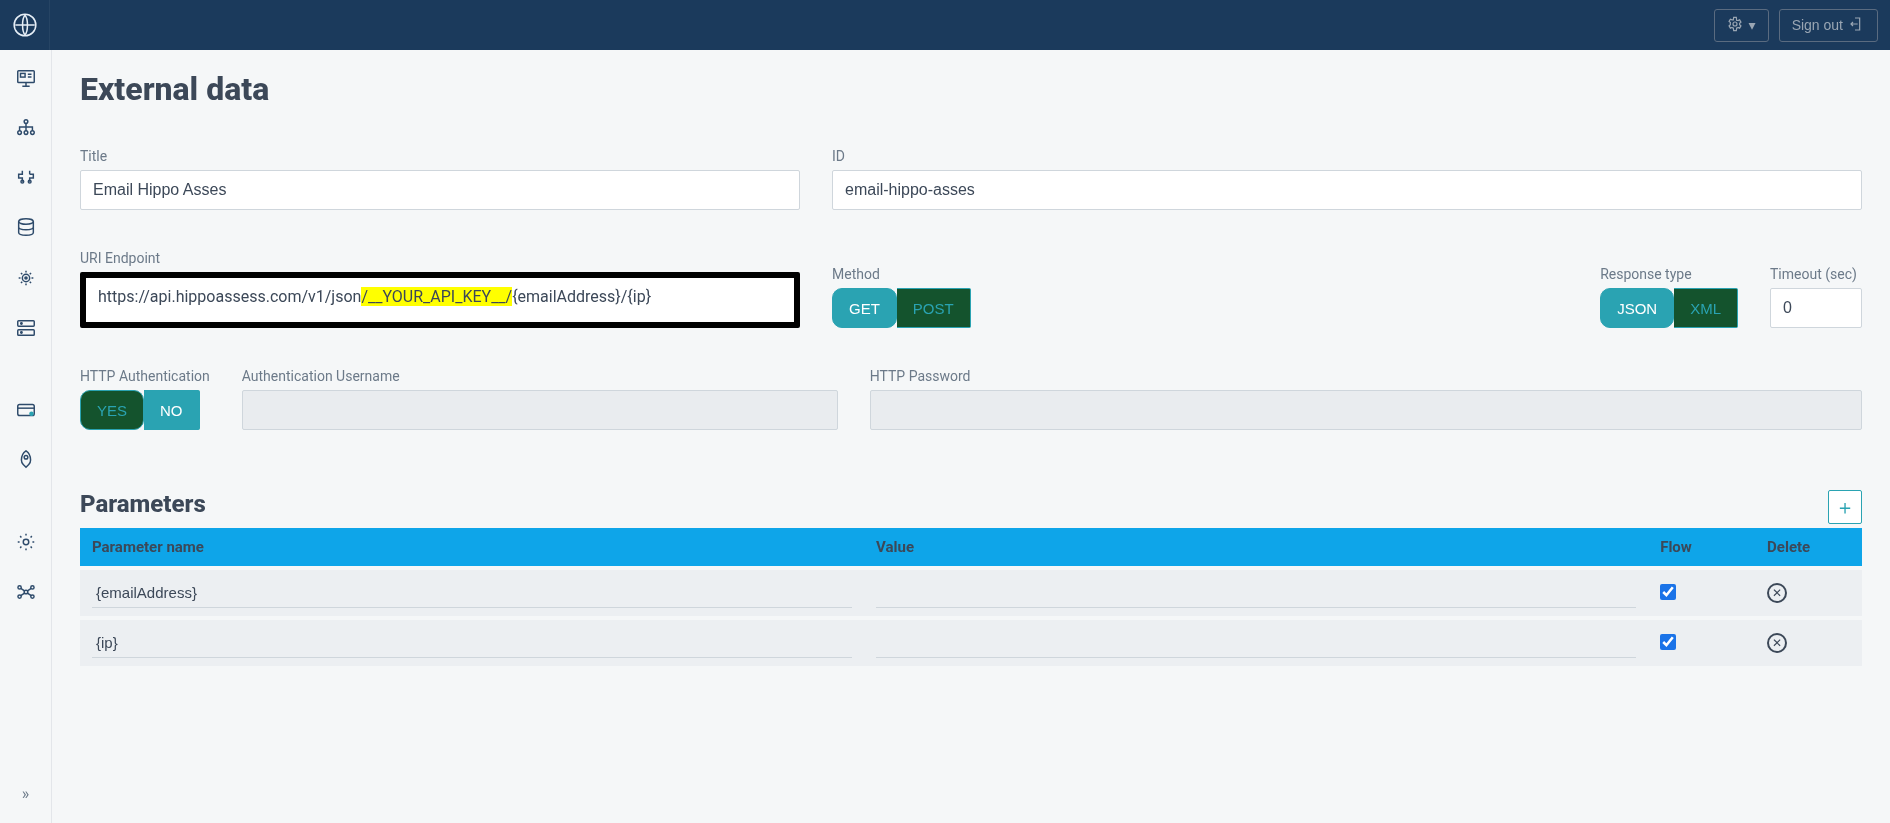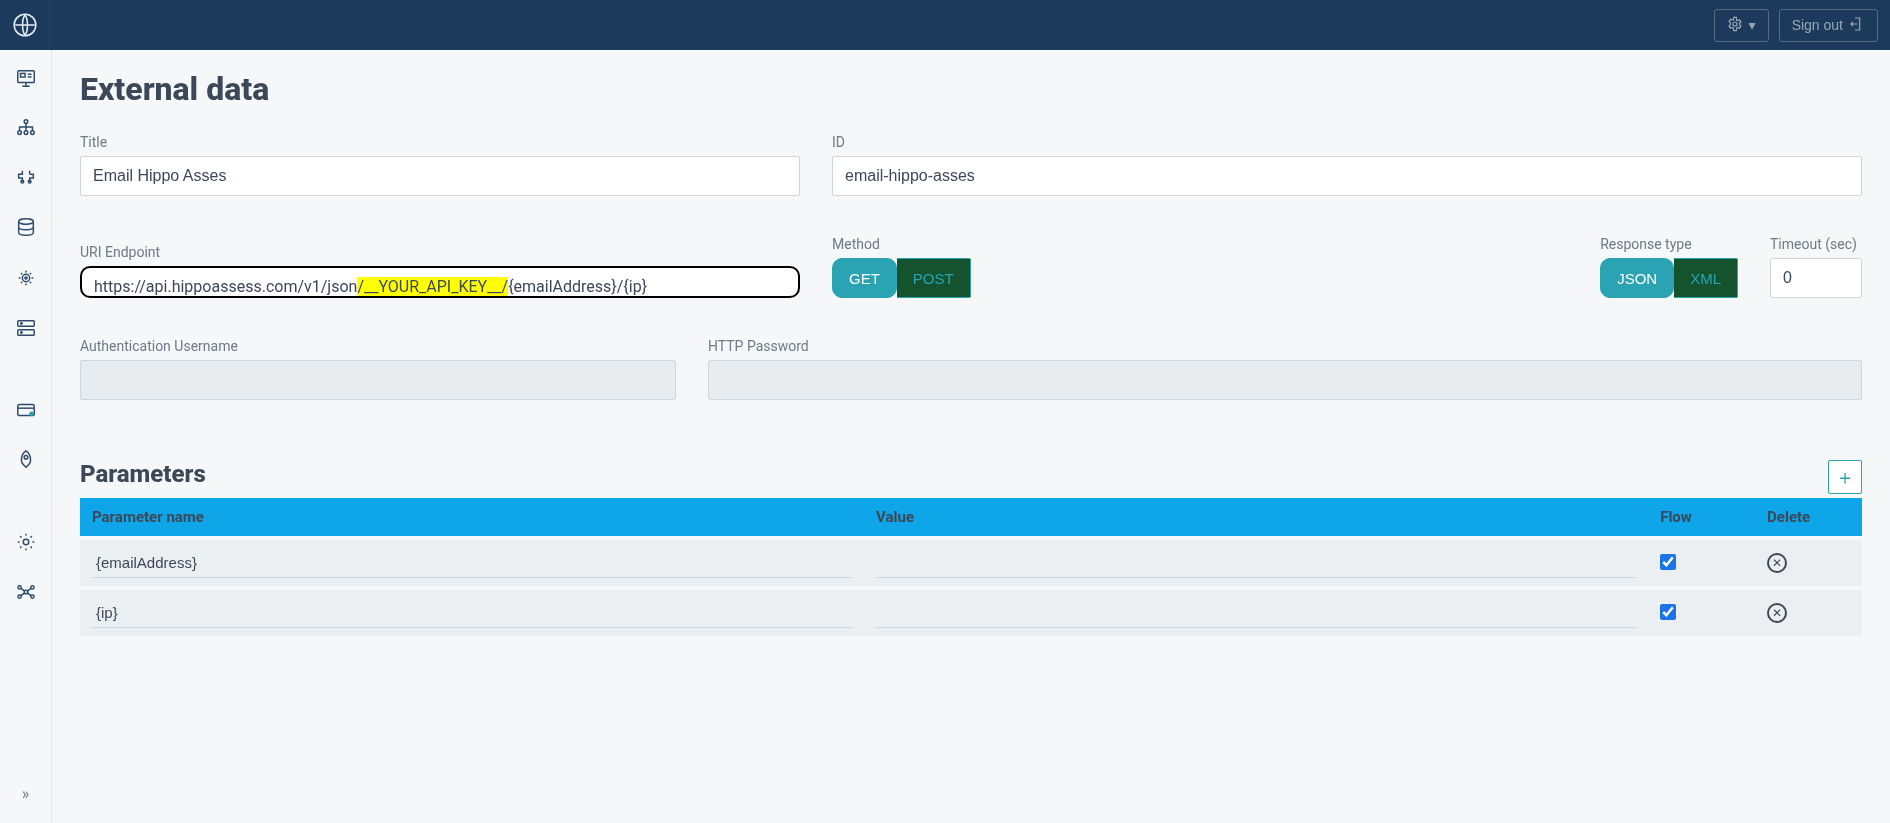--- a/index.html
+++ b/index.html
@@ -79,21 +79,21 @@
 
   .content {
     flex:1;
     padding: 20px 28px;
   }
 
   h1.page-title {
     font-size: 32px;
     font-weight: 800;
     color: #3c4858;
-    margin-bottom: 26px;
+    margin-bottom: 40px;
   }
 
   .form-row {
     display:flex;
     gap: 32px;
     margin-bottom: 40px;
     align-items:flex-end;
   }
   .form-group { display:flex; flex-direction:column; }
   .lbl {
@@ -106,27 +106,27 @@
     background:#fff;
     padding: 10px 12px;
     font-size: 16px;
     color:#3c4858;
     border-radius:2px;
     height:40px;
   }
   .inp:disabled { background:#e9ecef; }
 
   .uri-display {
-    border: 2px solid #000000;
+    border: 6px solid #000000;
     background:#fff;
     padding: 9px 12px;
     font-size: 16px;
     color:#3c4858;
-    border-radius:10px;
-    height:32px;
+    border-radius:2px;
+    height:56px;
     white-space:nowrap;
     overflow:hidden;
   }
   .highlight { background: #ffff00; }
 
   .btn-grp { display:flex; }
   .btn-seg {
     border:1px solid #2aa3b2;
     background:#14532d;
     color:#2aa3b2;
@@ -359,20 +359,27 @@
           <button class="btn-seg">XML</button>
         </div>
       </div>
       <div class="form-group">
         <label class="lbl">Timeout (sec)</label>
         <input class="inp w-timeout" value="0" style="">
       </div>
     </div>
 
     <div class="form-row">
+      <div class="form-group">
+        <label class="lbl">HTTP Authentication</label>
+        <div class="btn-grp">
+          <button class="btn-seg">YES</button>
+          <button class="btn-seg active">NO</button>
+        </div>
+      </div>
       <div class="form-group w-auth-user">
         <label class="lbl">Authentication Username</label>
         <input class="inp" disabled="" value="" style="">
       </div>
       <div class="form-group w-pass">
         <label class="lbl">HTTP Password</label>
         <input class="inp" disabled="" value="" style="">
       </div>
     </div>
 

